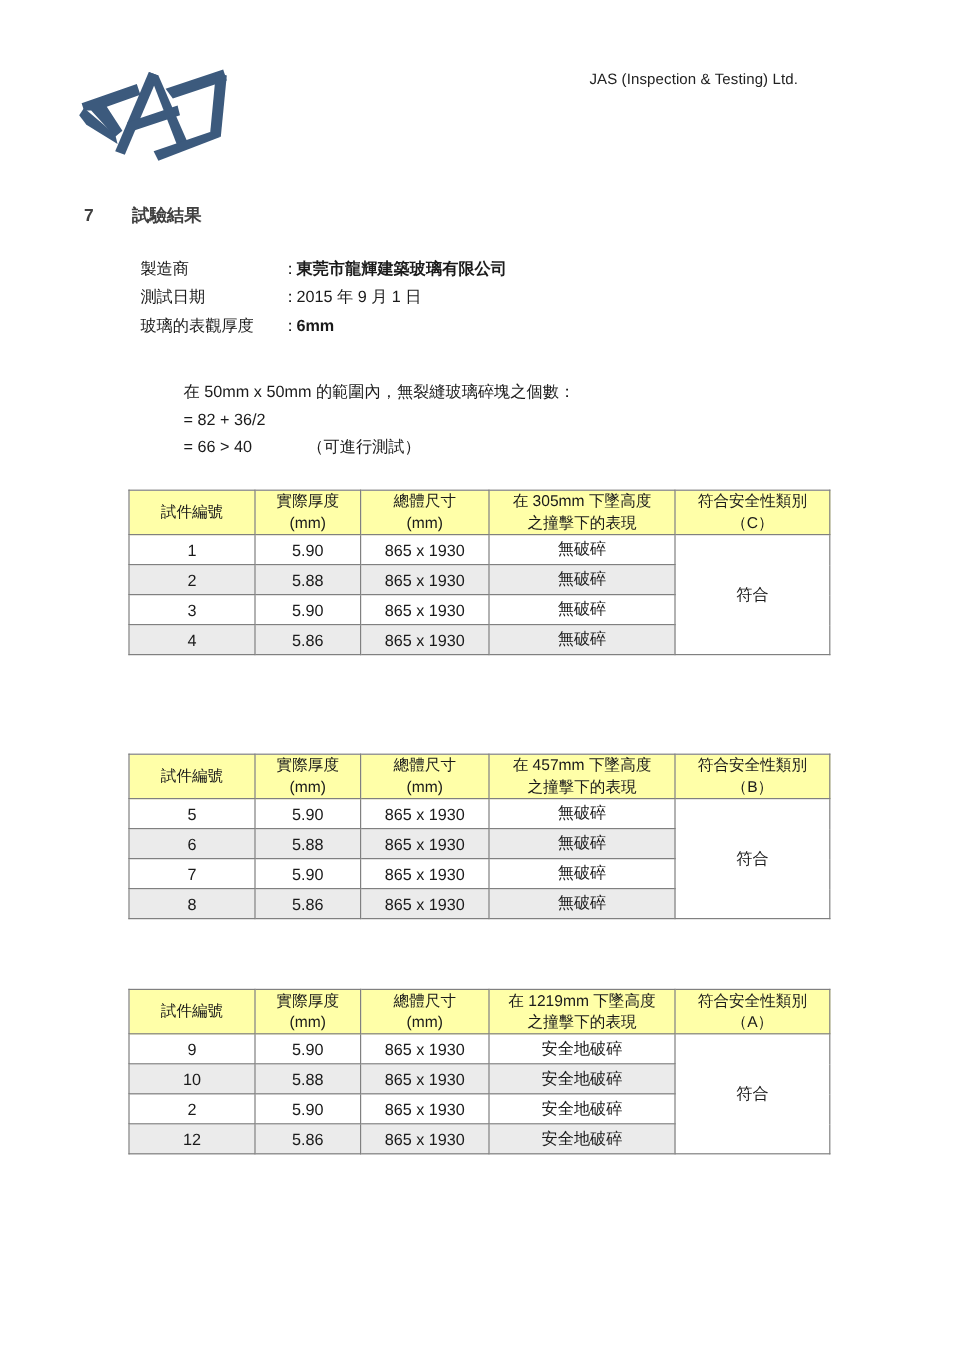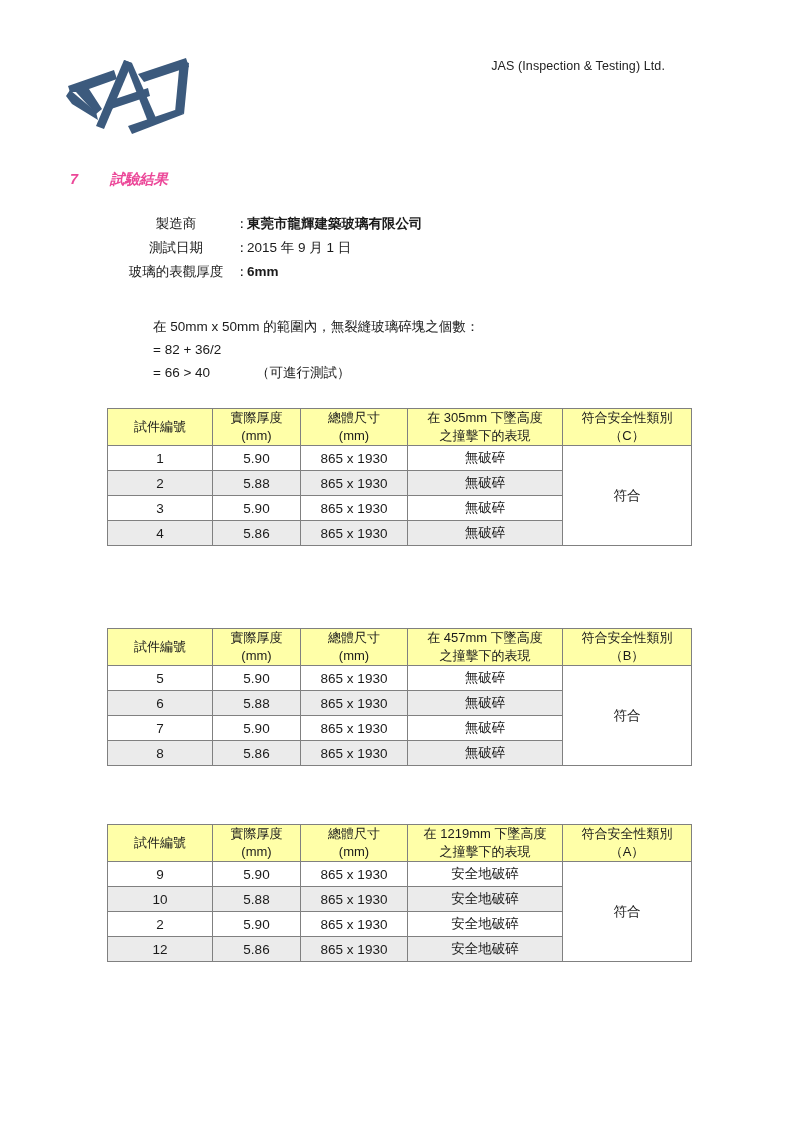--- a/index.html
+++ b/index.html
@@ -48,43 +48,41 @@
     white-space: nowrap;
   }
 
   
   .section-heading {
     position: absolute;
     left: 70px;
     top: 170px;
     font-size: 14.5px;
     font-weight: bold;
-    color: #ec4899;
+    color: #404040;
     white-space: nowrap;
-    font-style: italic;
   }
   .section-heading .sec-num {
     display: inline-block;
     width: 40px;
   }
 
   
   .info-block {
     position: absolute;
     left: 117px;
     top: 212px;
     font-size: 13.5px;
     line-height: 24px;
     color: #1a1a1a;
   }
   .info-row {
     display: flex;
     align-items: baseline;
     white-space: nowrap;
-    text-align: center;
   }
   .info-label {
     display: inline-block;
     min-width: 118px;
   }
   .info-sep {
     display: inline-block;
     width: 12px;
   }
   .info-value.bold { font-weight: bold; }

